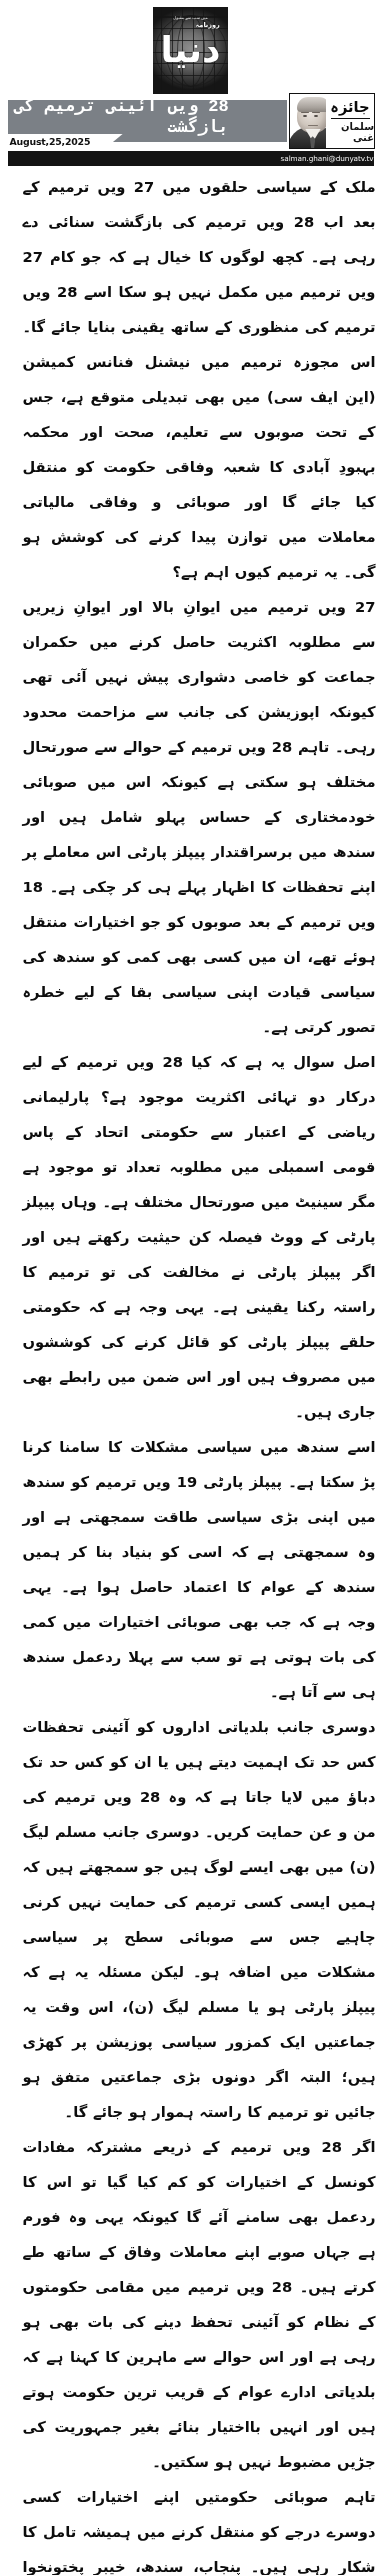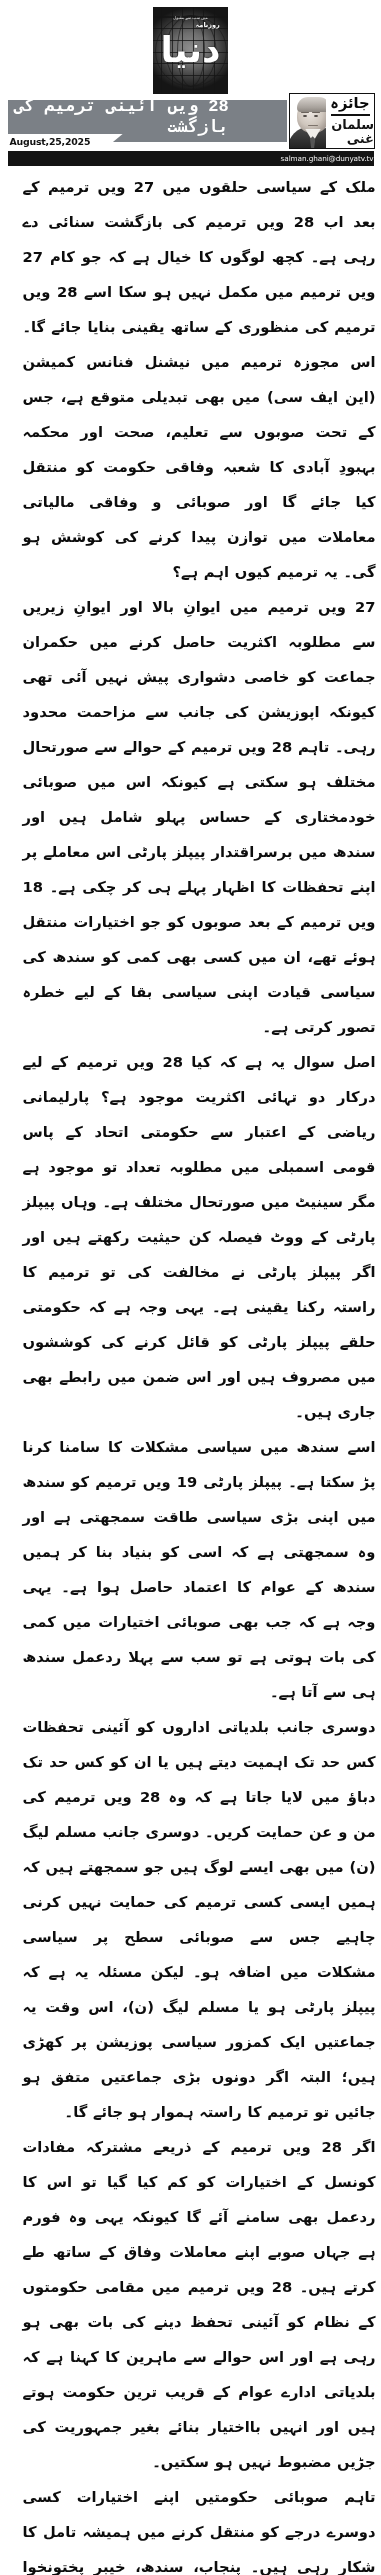--- a/index.html
+++ b/index.html
@@ -165,21 +165,21 @@
     line-height: 1.05;
     padding-bottom: 1.8px;
   }
   .byline-rule {
     width: 39px;
     height: 1.2px;
     background: #111111;
     margin: 1.8px 0 2.3px;
   }
   .byline-author {
-    font-size: 13px;
+    font-size: 10px;
     font-weight: 700;
     color: #151515;
     line-height: 1.1;
   }
   .byline-photo {
     position: absolute;
     top: 0;
     left: 0;
     width: 43px;
     height: 100%;

